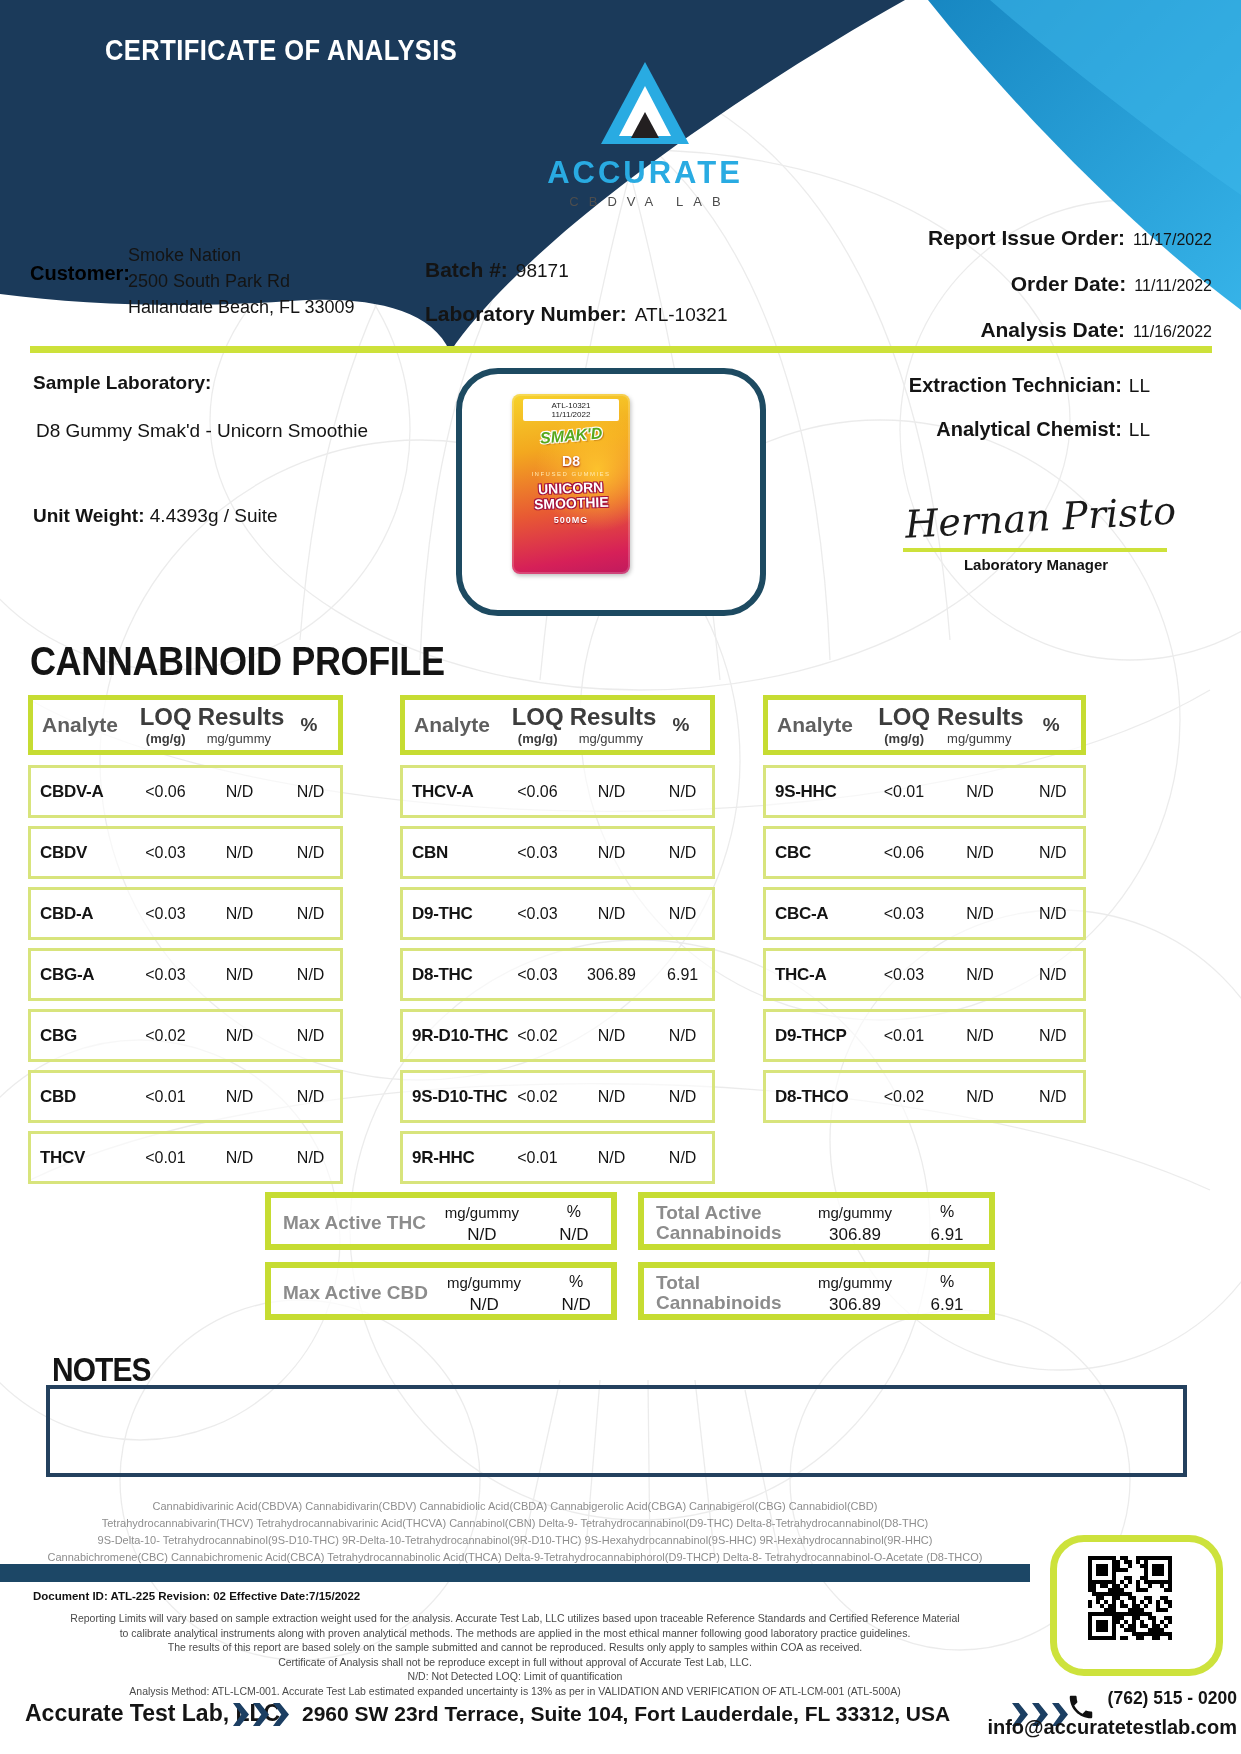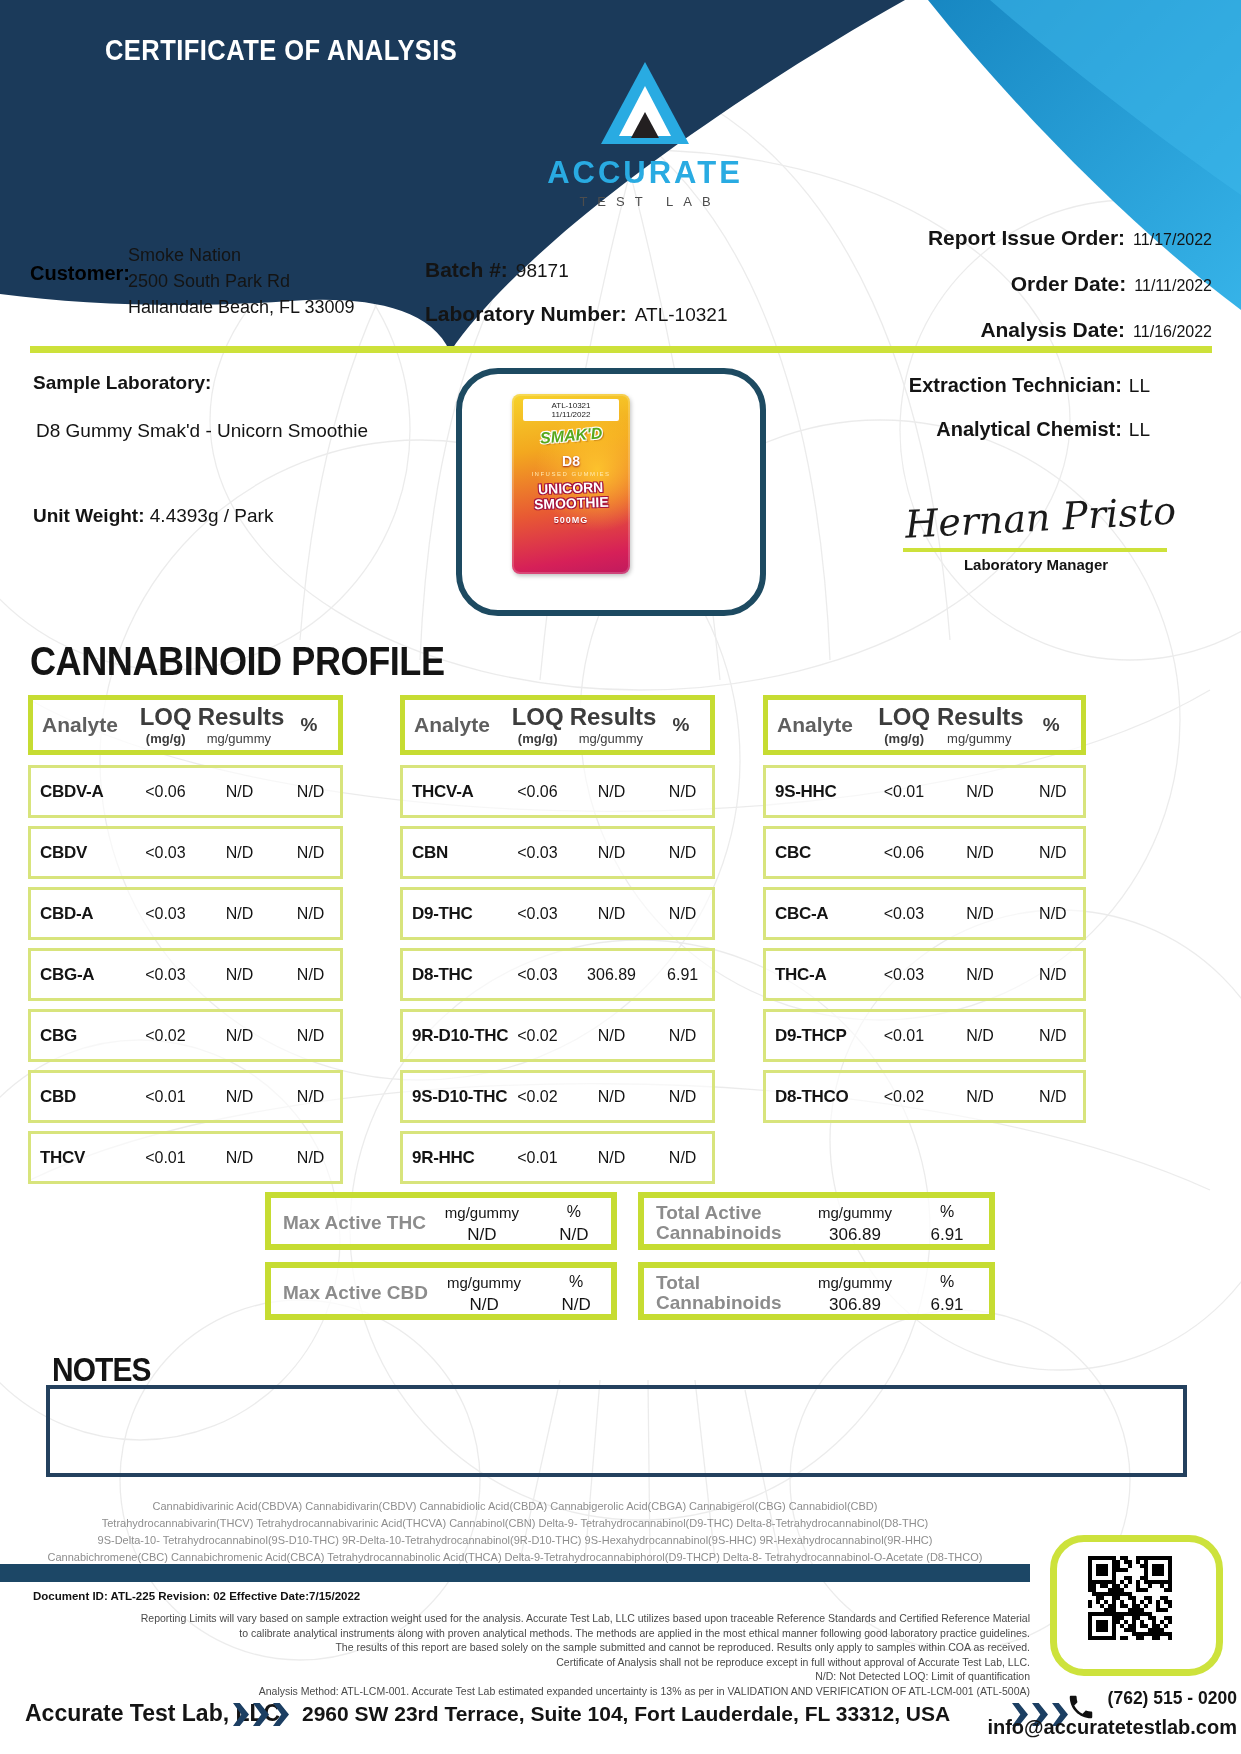--- a/index.html
+++ b/index.html
@@ -98,21 +98,21 @@
   .sum-sym  { font-size:16px; text-align:center; align-self:center; }
   .sum-val, .sum-pct { font-size:17px; text-align:center; align-self:center; }
 
   
   #notes-title { left:52px; top:1350px; font-size:34px; font-weight:bold; letter-spacing:-1px; }
   #notes-box { left:46px; top:1385px; width:1141px; height:92px; border:4px solid #24415e; background:transparent; }
   #defs { left:0; top:1498px; width:1030px; text-align:center; font-size:11px;
           line-height:17px; color:#8e8e8e; }
   #navy-bar { left:0; top:1564px; width:1030px; height:18px; background:#1c4766; }
   #doc-line { left:33px; top:1590px; font-size:11.5px; font-weight:bold; color:#111; }
-  #disclaimer { left:0; top:1611px; width:1030px; text-align:right; font-size:10.5px;
+  #disclaimer { left:0; top:1611px; width:1030px; text-align:center; font-size:10.5px;
                 line-height:14.5px; color:#4a4a4a; }
 
   
   #footer-company { left:25px; top:1700px; font-size:23px; font-weight:bold; white-space:nowrap; }
   #footer-address { left:302px; top:1702px; font-size:21px; font-weight:bold; white-space:nowrap; }
   .chevs { display:flex; gap:4px; }
   #chevs-1 { left:233px; top:1703px; } #chevs-2 { left:1012px; top:1703px; }
   .chev { width:16px; height:23px; background:#1c3f63;
           clip-path:polygon(0 0,42% 0,100% 50%,42% 100%,0 100%,52% 50%); }
   #phone-icon { left:1066px; top:1692px; }
@@ -171,21 +171,21 @@
 
 <div class="abs" id="cert-title"><span class="cond">CERTIFICATE OF ANALYSIS</span></div>
 
 <div class="abs" id="logo">
   <svg width="88" height="82" viewBox="0 0 88 82">
     <polygon points="44,0 88,82 0,82" fill="#29abe2"></polygon>
     <polygon points="44,24 70,74 18,74" fill="#ffffff"></polygon>
     <polygon points="44,50 58,76 30,76" fill="#231f20"></polygon>
   </svg>
   <div id="logo-brand">ACCURATE</div>
-  <div id="logo-sub">TEST LAB</div>
+  <div id="logo-sub">CBDVA LAB</div>
 </div>
 
 <div class="abs lbl" id="customer-label">Customer:</div>
 <div class="abs" id="customer-lines">
   <div>Smoke Nation</div>
   <div>2500 South Park Rd</div>
   <div>Hallandale Beach, FL 33009</div>
 </div>
 <div class="abs mid-row" id="batch-row">
   <b>Batch #:</b>
@@ -206,21 +206,21 @@
 <div class="abs date-row" id="date-row-2">
   <b>Analysis Date:</b>
   <span>11/16/2022</span>
 </div>
 <div class="abs" id="sep-line"></div>
 
 <div class="abs" id="sample-desc-label">Sample Laboratory:</div>
 <div class="abs" id="sample-desc-value">D8 Gummy Smak'd  - Unicorn Smoothie</div>
 <div class="abs" id="unit-weight">
   <b>Unit Weight:</b>
-  <span>4.4393g / Park</span>
+  <span>4.4393g / Suite</span>
 </div>
 
 <div class="abs" id="product-card">
   <div id="pouch">
     <div id="pouch-tag">
       <div>ATL-10321</div>
       <div>11/11/2022</div>
     </div>
     <div id="pouch-brand">SMAK'D</div>
     <div id="pouch-variant">D8</div>

